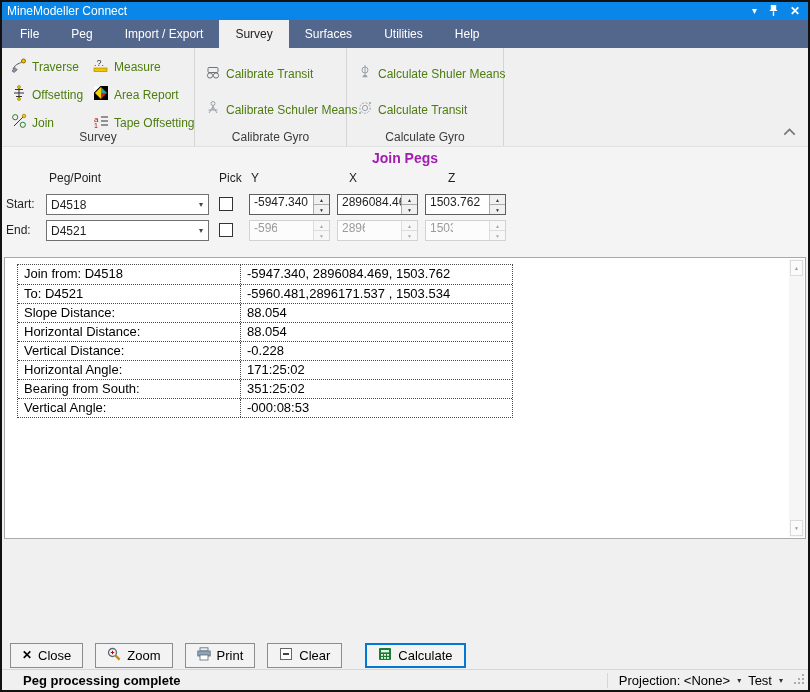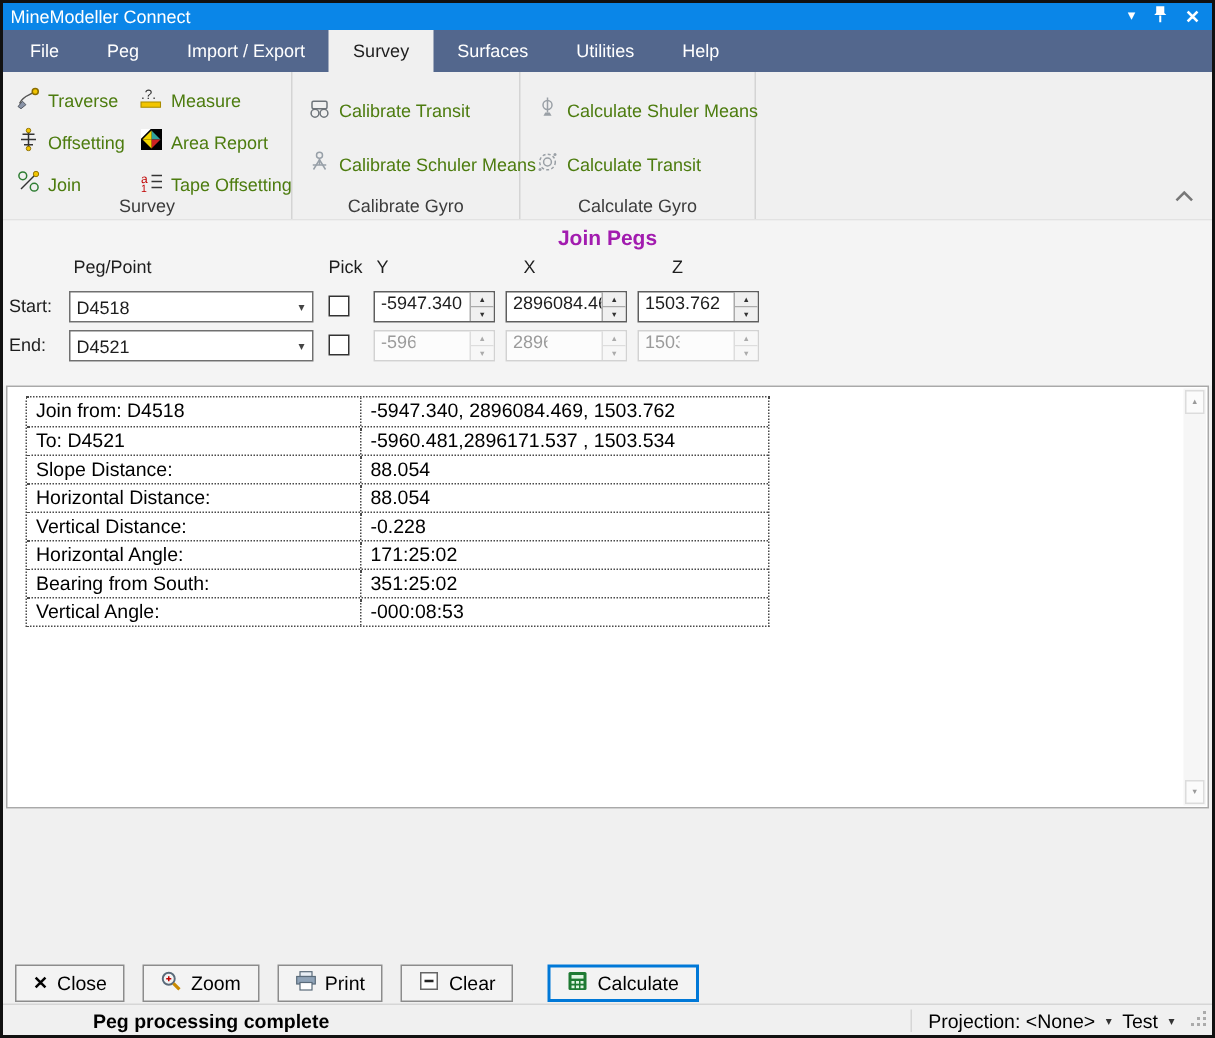--- a/index.html
+++ b/index.html
@@ -82,21 +82,21 @@
   .footer { position:absolute; top:637px; left:0; right:0; height:32px; background:#F0F0F0;
             display:flex; align-items:center; gap:12px; padding-left:8px; }
   .btn { height:25px; border:1px solid #8C8C8C; background:#F3F3F3; display:flex;
          align-items:center; gap:6px; padding:0 11px; font-size:13px; color:#000; }
   .btn.default { border:2px solid #0078D7;margin-left:11px; }
   .btn .x-glyph { font-weight:bold; font-size:12px; }
 
   
   .statusbar { position:absolute; bottom:0; left:0; right:0; height:21px; background:#F0F0F0;
                border-top:1px solid #D6D6D6; display:flex; align-items:center; font-size:13px; color:#000; }
-  .status-msg { font-weight:bold; padding-left:21px;margin-left:39px; }
+  .status-msg { font-weight:bold; padding-left:21px; }
   .status-right { margin-left:auto; display:flex; align-items:center; gap:7px; padding-right:3px; }
   .status-sep { width:1px; height:15px; background:#D6D6D6; margin-right:4px; }
   .dd-arrow { font-size:8px; color:#333; }
   .grip { padding-left:4px; }
 </style>
 </head>
 <body>
 
 <div class="window">
 

